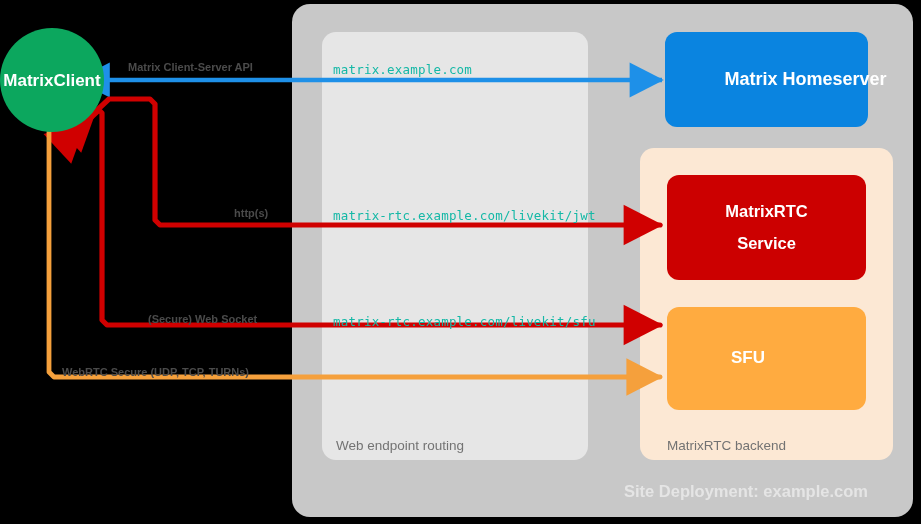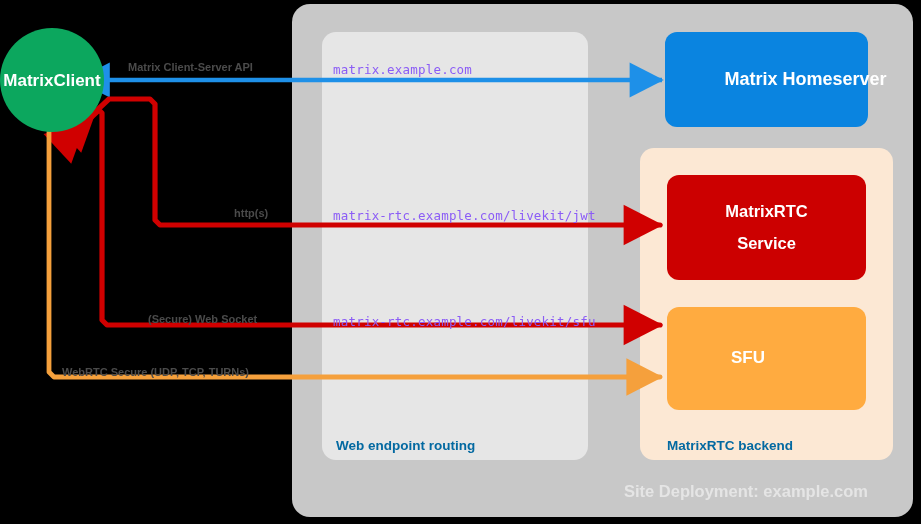--- a/index.html
+++ b/index.html
@@ -17,37 +17,37 @@
     position:absolute;
     display:flex;align-items:center;justify-content:center;
     text-align:center;
     font-weight:bold;
     color:#ffffff;
     pointer-events:none;
     line-height:1.18;
   }
   .panel-caption{
     position:absolute;
-    font-weight:bold;
+    font-weight:normal;
     font-size:13.5px;
-    color:#0369a1;
+    color:#737373;
     white-space:nowrap;
   }
   .site-caption{
     position:absolute;
     font-weight:bold;
     font-size:16.5px;
     color:#e5e5e5;
     white-space:nowrap;
   }
   .url-label{
     position:absolute;
     font-family:"DejaVu Sans Mono","Liberation Mono",monospace;
     font-size:12.5px;
-    color:#8b5cf6;
+    color:#14b8a6;
     white-space:nowrap;
     letter-spacing:.2px;
   }
   .edge-label{
     position:absolute;
     font-size:11px;
     font-weight:bold;
     color:#4b4b4b;
     white-space:nowrap;
     text-align:left;

